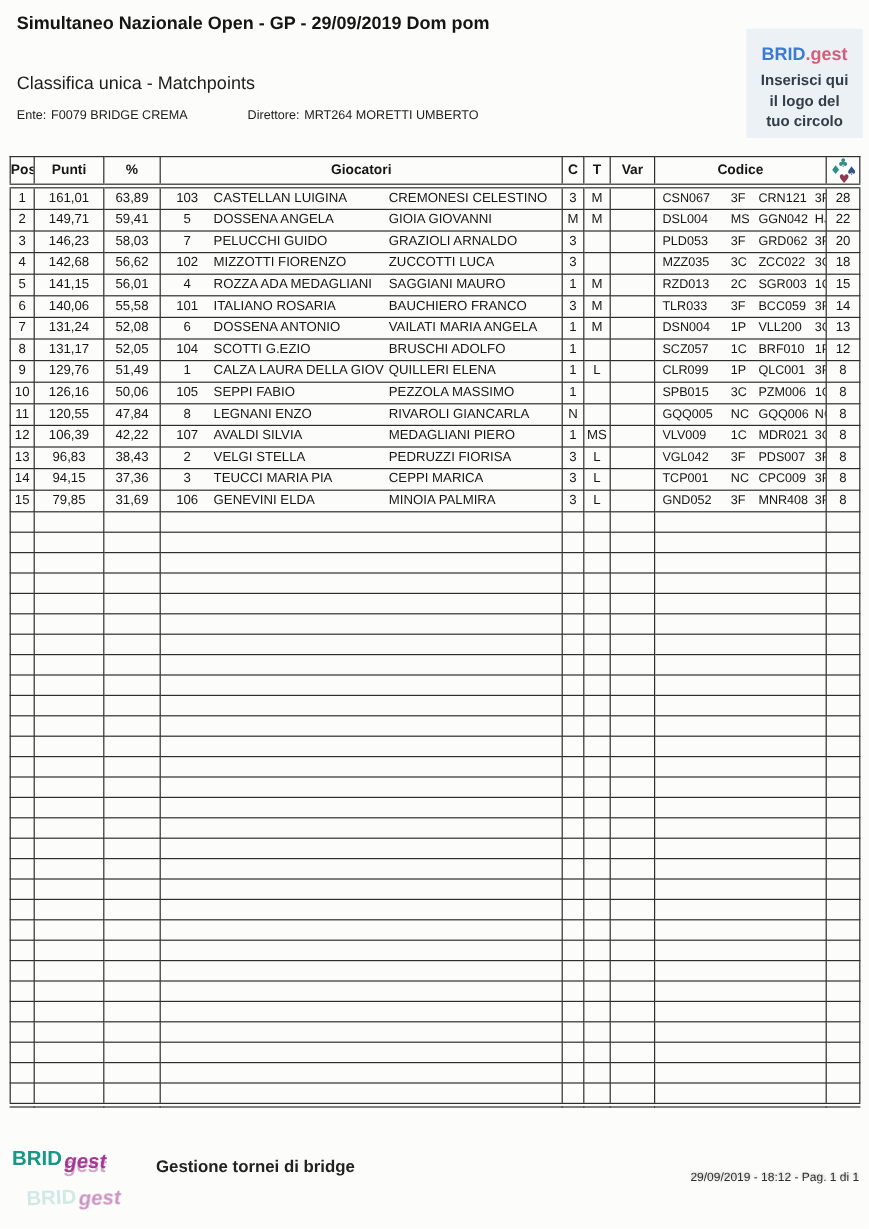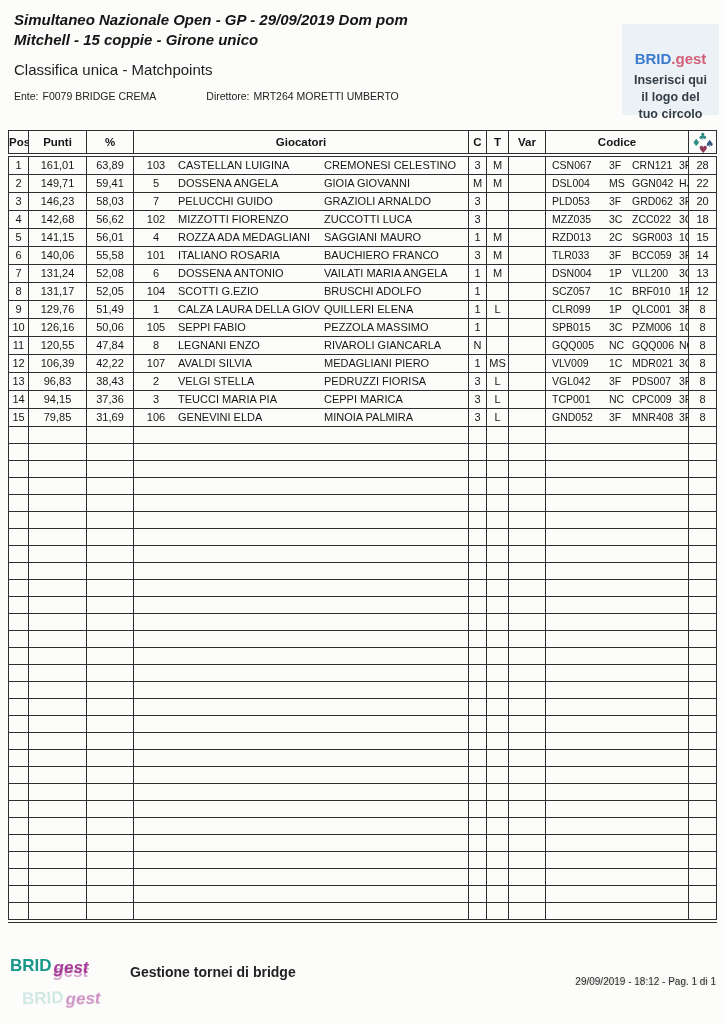--- a/index.html
+++ b/index.html
@@ -1,28 +1,28 @@
 <!DOCTYPE html>
 <html><head>
 <meta charset="utf-8">
 <style>
   html,body{margin:0;padding:0;background:#fff;}
   #page{
     position:relative;width:724px;height:1024px;background:#fcfcfa;
     font-family:"Liberation Sans",sans-serif;color:#1b1b1b;overflow:hidden;
   }
   
-  .title{position:absolute;left:14px;top:10px;font-size:15px;font-weight:bold;line-height:20px;color:#151515;font-style:italic;}
+  .title{position:absolute;left:14px;top:10px;font-size:15px;font-weight:bold;line-height:20px;color:#151515;}
   .subtitle{position:absolute;left:14px;top:61px;font-size:15px;color:#1d1d1d;}
   .meta-line{position:absolute;left:14px;top:90px;font-size:10.5px;color:#222;white-space:nowrap;}
   .meta-line .val{margin-left:4px;}
   .meta-line .dir-label{margin-left:50px;}
   
   .logo-box{position:absolute;left:622px;top:24px;width:97px;height:91px;background:#ecf1f5;text-align:center;}
-  .logo-box .brand{margin-top:26px;font-size:15px;font-weight:bold;letter-spacing:0;}
+  .logo-box .brand{margin-top:13px;font-size:15px;font-weight:bold;letter-spacing:0;}
   .logo-box .tagline{margin-top:5px;font-size:12.5px;font-weight:bold;line-height:17px;}
   
   .table-wrap{position:absolute;left:8px;top:130px;}
   table.results{border-collapse:collapse;table-layout:fixed;width:708px;font-size:11px;color:#161616;
     border:1.5px solid #2e2e2e;border-bottom:4px double #2e2e2e;}
   .results th,.results td{border:1.5px solid #2e2e2e;padding:0;overflow:hidden;white-space:nowrap;}
   .results thead th{height:22px;font-size:11.5px;font-weight:bold;border-bottom:4px double #2e2e2e;text-align:center;margin-left:38px;}
   .results tbody.data td{height:17px;line-height:17px;text-align:center;}
   .results tbody.filler td{height:16px;}
   .row-flex{display:flex;align-items:center;height:100%;text-align:left;}
@@ -49,21 +49,20 @@
   .pageinfo{position:absolute;right:8px;top:976px;font-size:10px;color:#2e2e2e;white-space:nowrap;}
   .pageinfo.ghost{top:975px;filter:blur(1.4px);opacity:.45;transform:scaleY(.6);}
 </style>
 </head>
 <body>
 
 <div id="page">
 
   <div class="title">
     <div>Simultaneo Nazionale Open - GP - 29/09/2019 Dom pom</div>
-    <div>Mitchell - 15 coppie - Girone unico</div>
   </div>
   <div class="subtitle">Classifica unica - Matchpoints</div>
   <div class="meta-line">
     <span>Ente:</span><span class="val">F0079 BRIDGE CREMA</span><span class="dir-label">Direttore:</span><span class="val">MRT264 MORETTI UMBERTO</span>
   </div>
 
   <div class="logo-box">
     <div class="brand">
       <span style="color: rgb(60, 124, 208);">BRID</span><span style="color: rgb(210, 95, 120);">.gest</span>
     </div>

